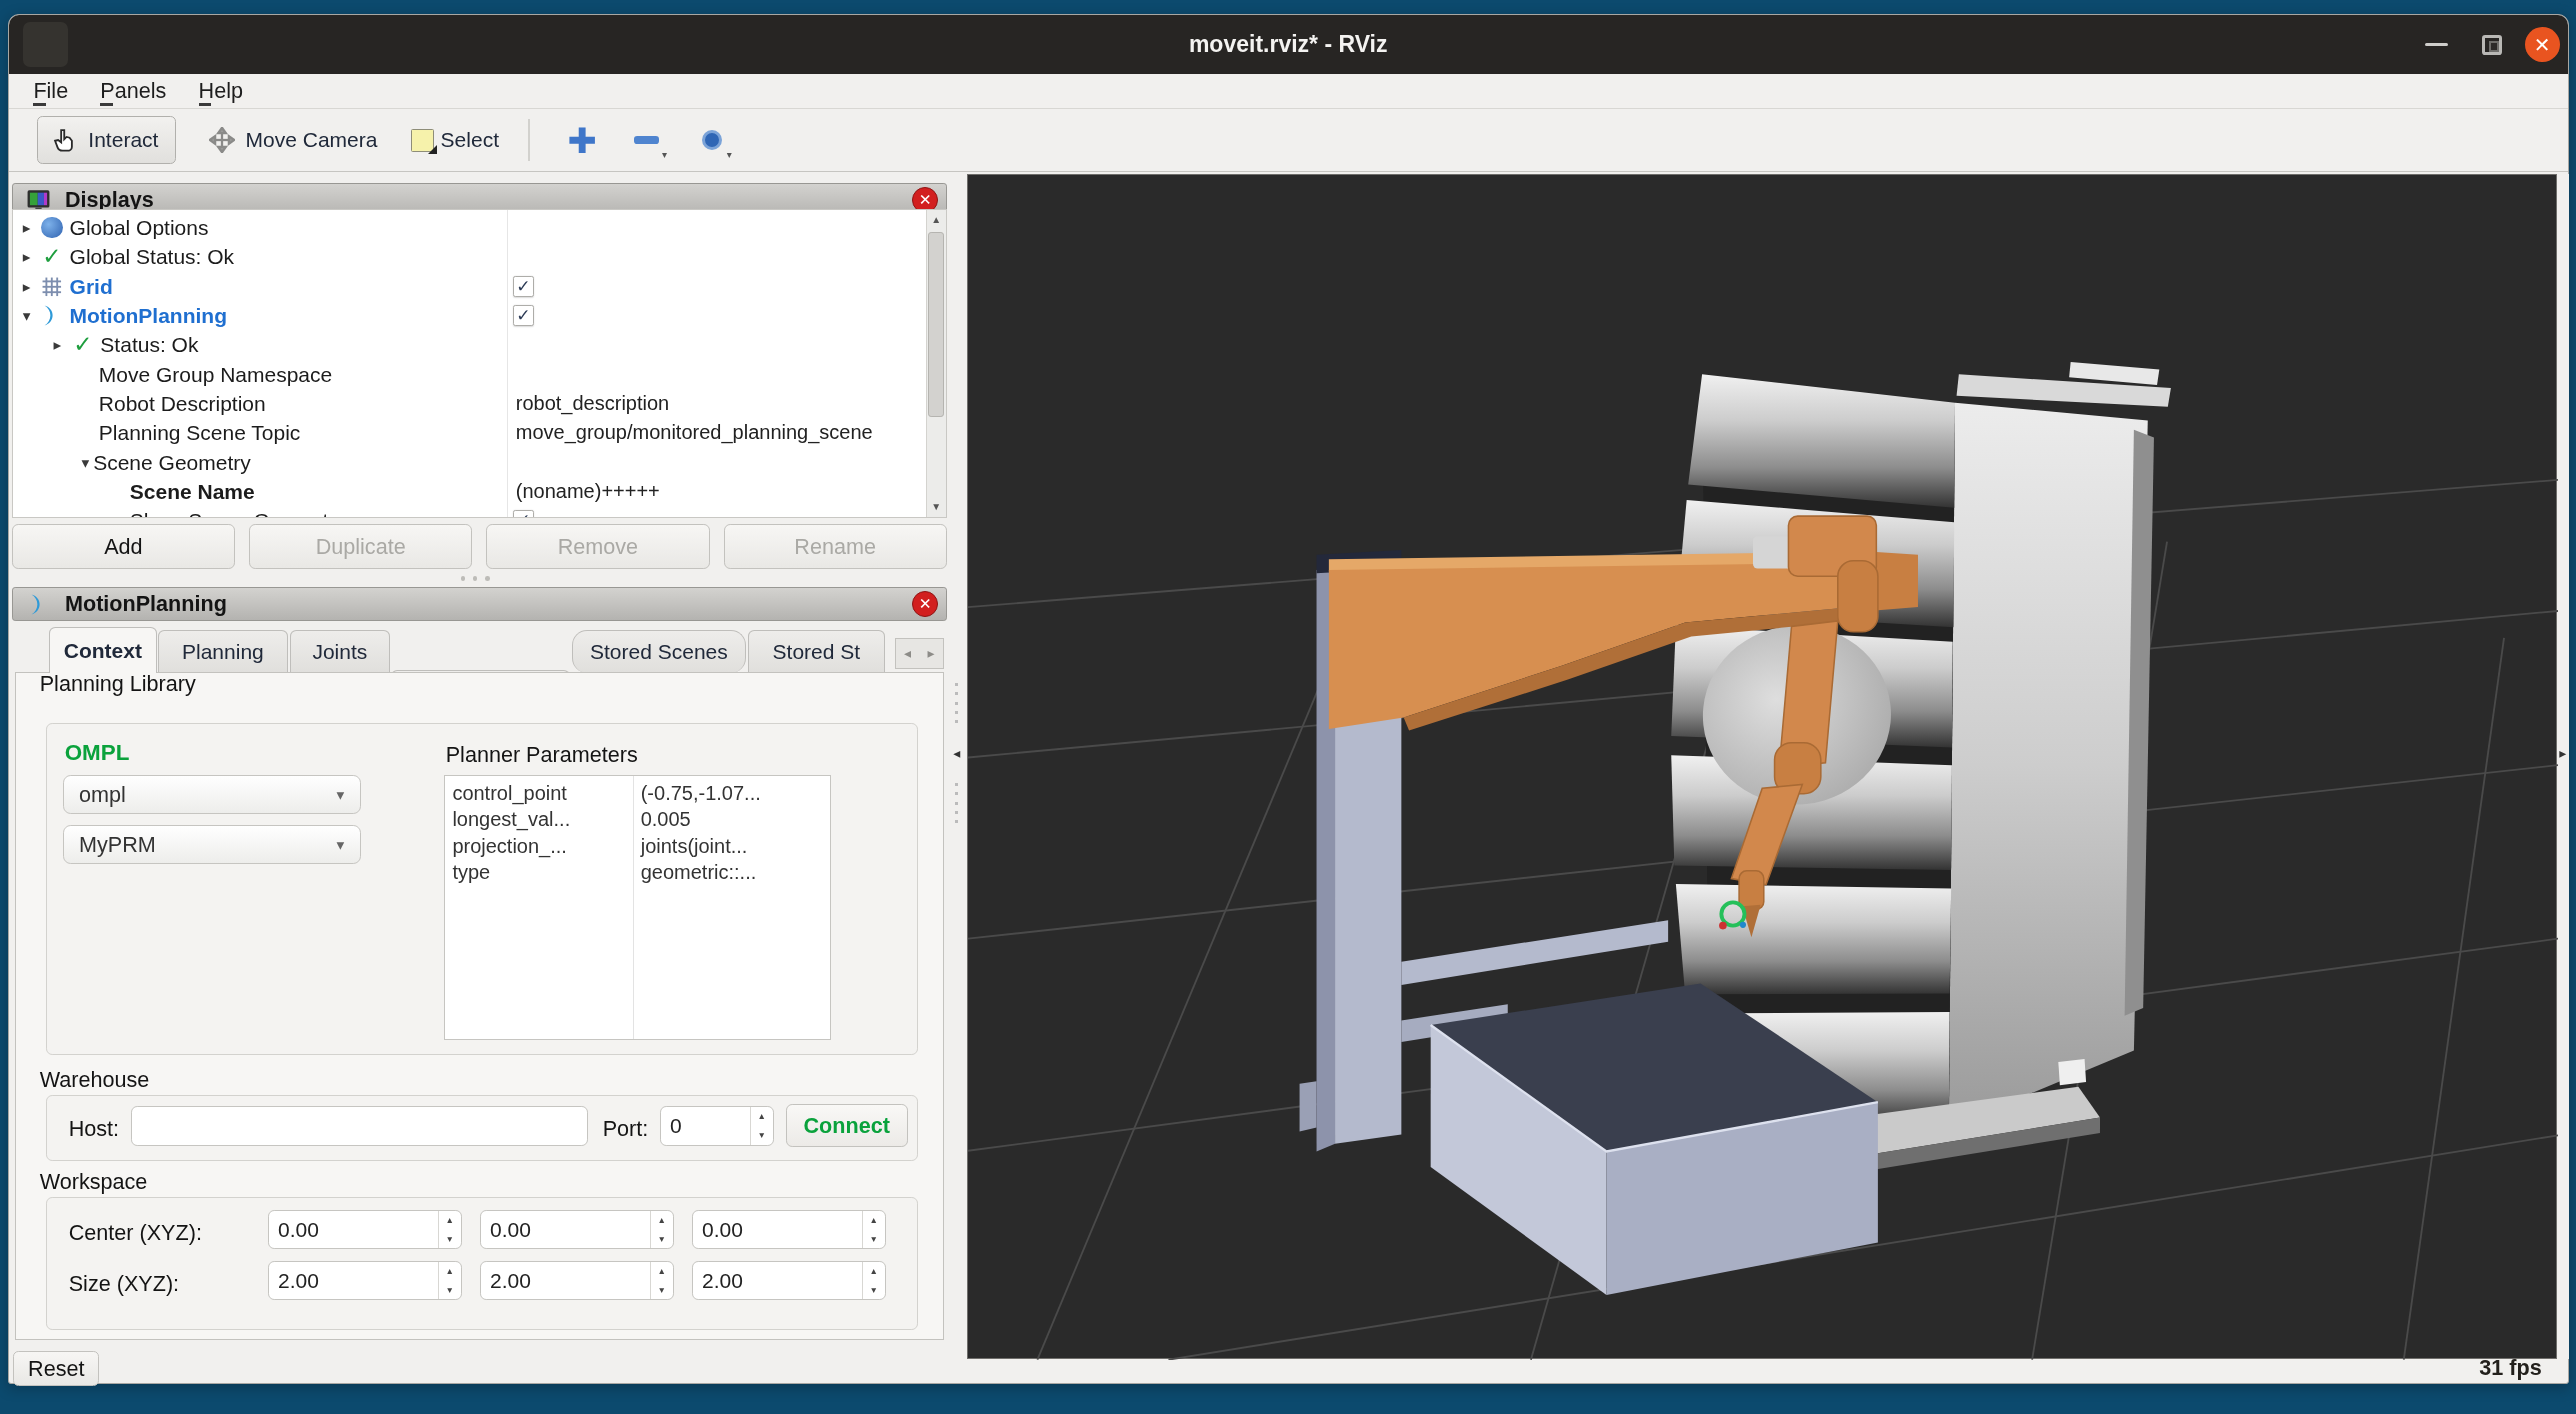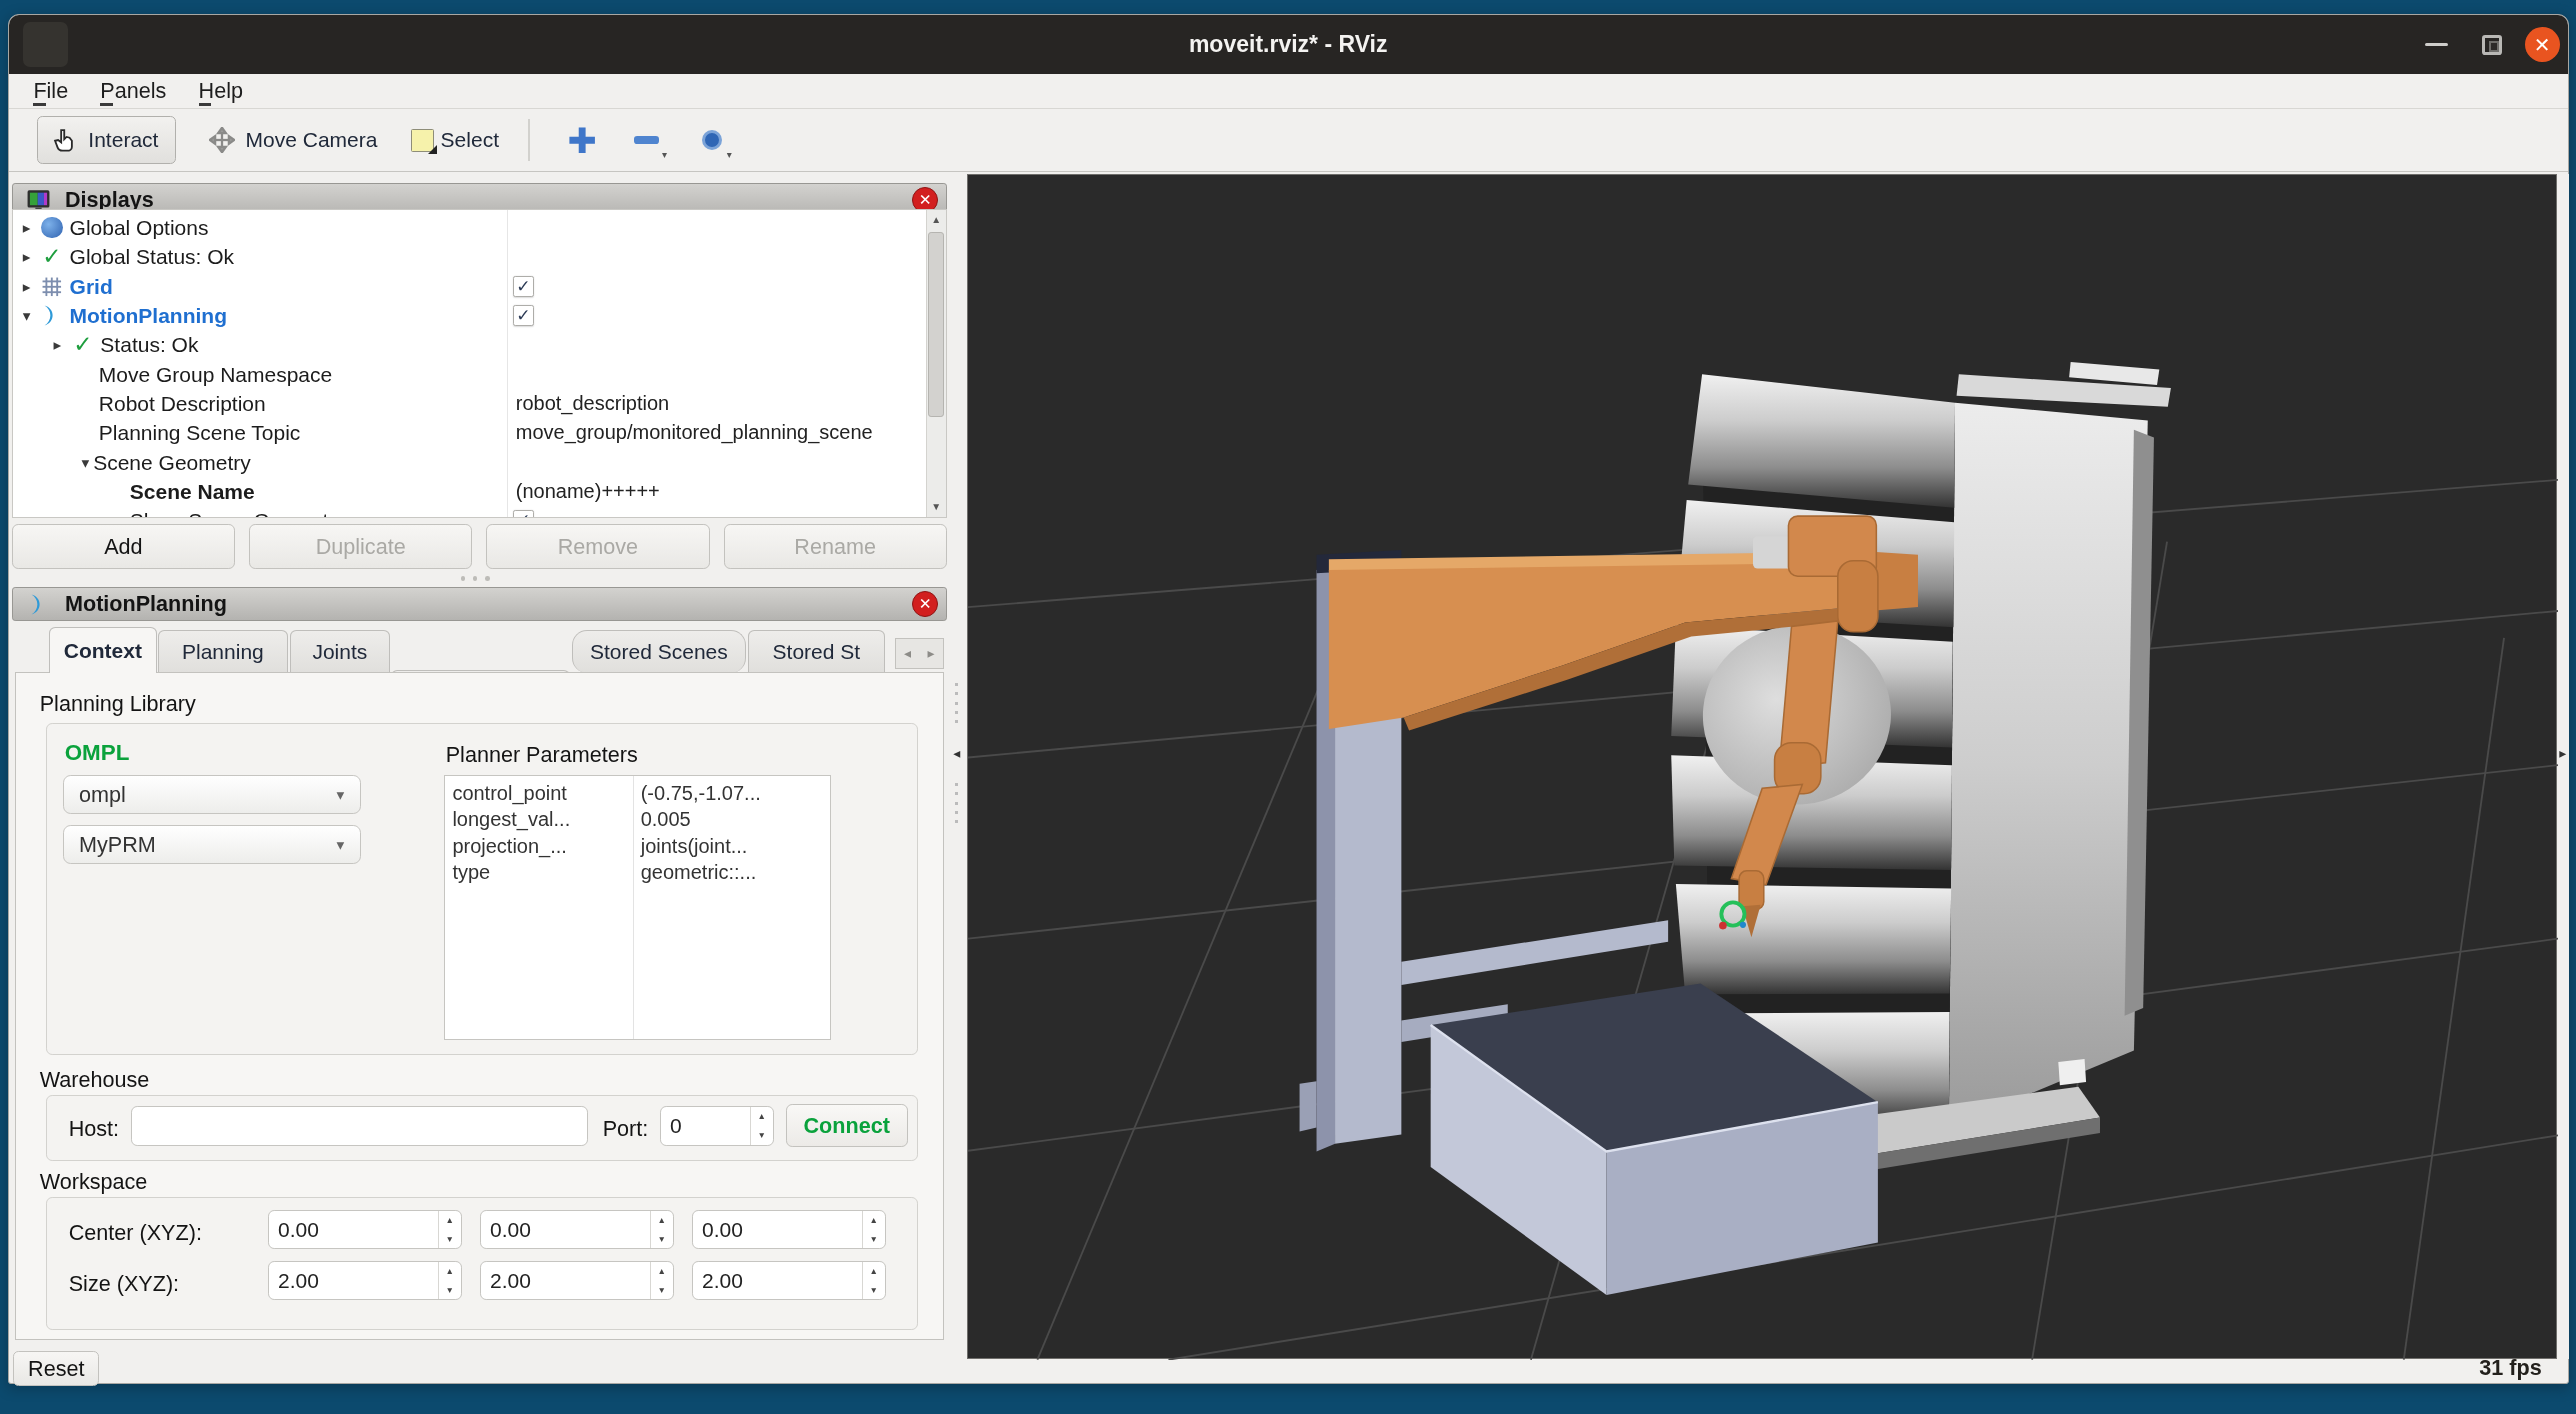--- a/index.html
+++ b/index.html
@@ -331,21 +331,21 @@
       <div class="tab" style="left:557px;width:174px;border-radius:15px;">Stored Scenes</div>
       <div class="tab" style="left:733px;width:137px;">Stored St</div>
       <div class="tab-arrows">
         <span>◂</span>
         <span>▸</span>
       </div>
     </div>
 
     <div class="tabpage"></div>
 
-    <div class="sec-label" style="left:31px;top:676px;z-index:3;">Planning Library</div>
+    <div class="sec-label" style="left:31px;top:656px;z-index:3;">Planning Library</div>
     <div class="groupbox" style="left:37px;top:708px;width:872px;height:332px;z-index:3;"></div>
     <div class="ompl" style="z-index:4;">OMPL</div>
     <div class="dropdown" style="top:760px;z-index:4;">
       <span>ompl</span>
       <span class="dd-arrow">▾</span>
     </div>
     <div class="dropdown" style="top:810px;z-index:4;">
       <span>MyPRM</span>
       <span class="dd-arrow">▾</span>
     </div>

